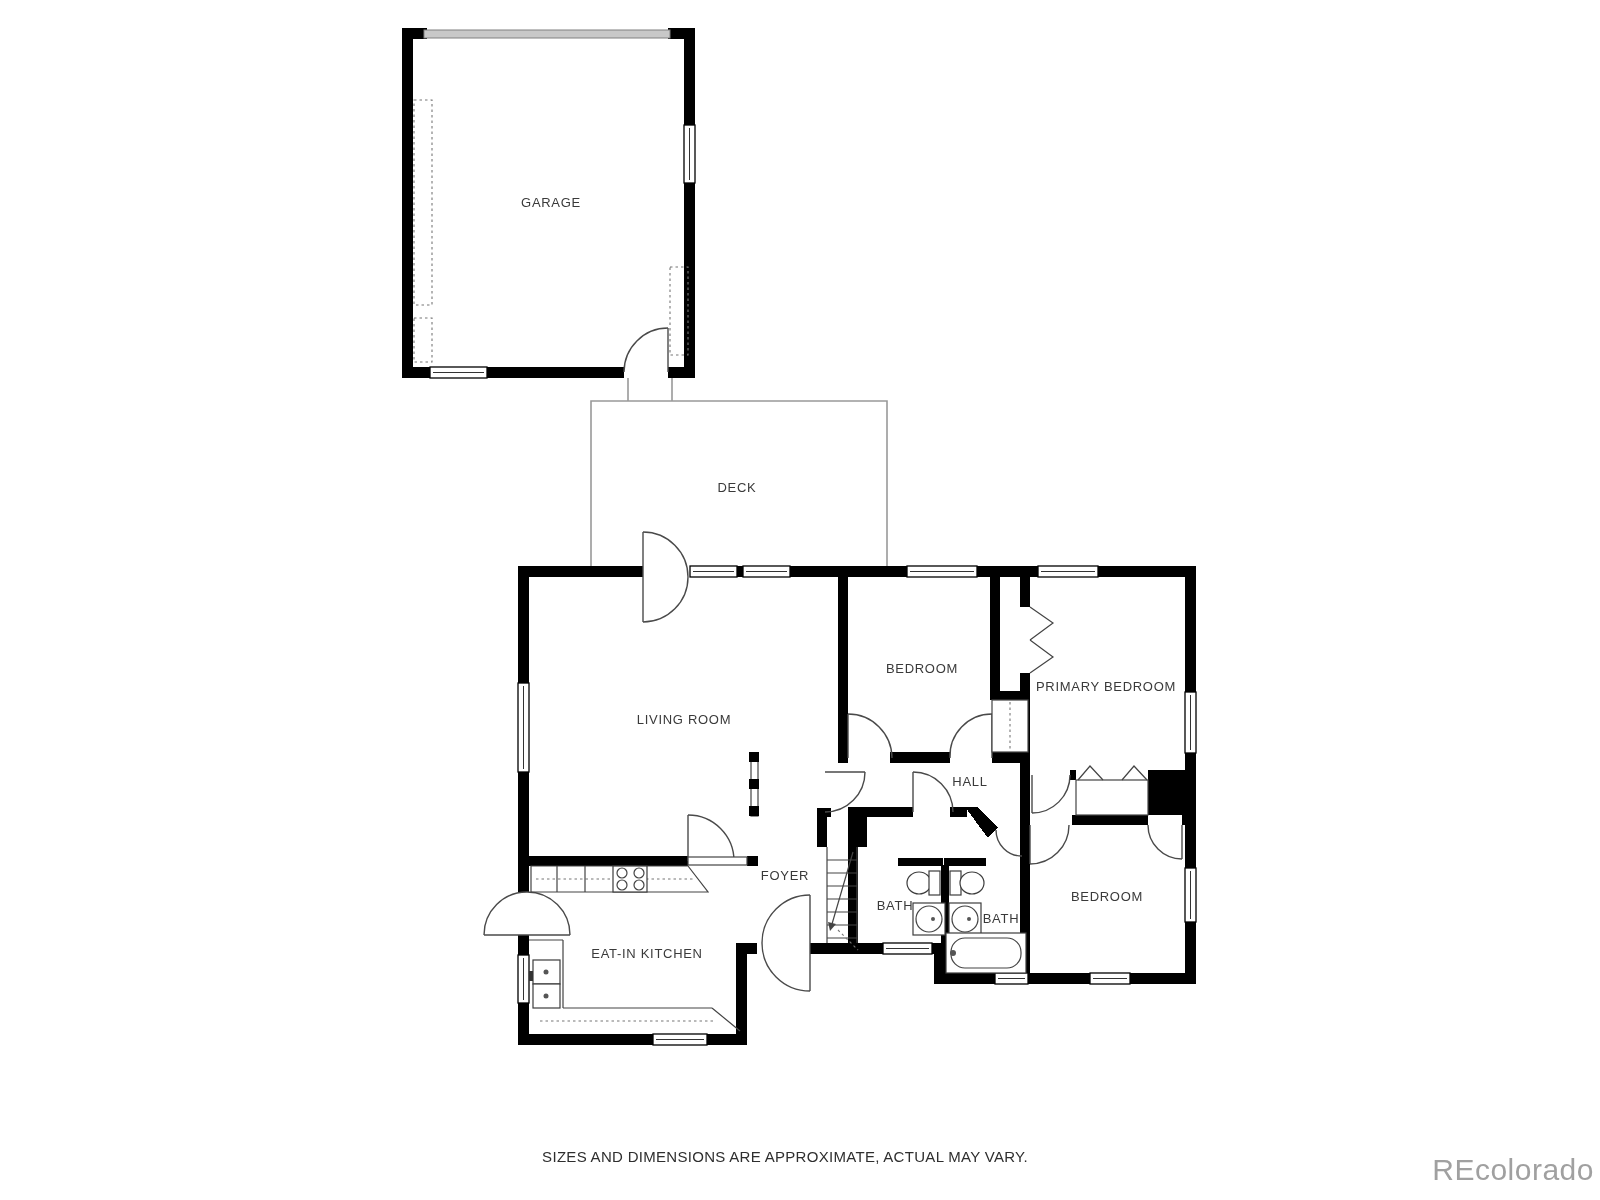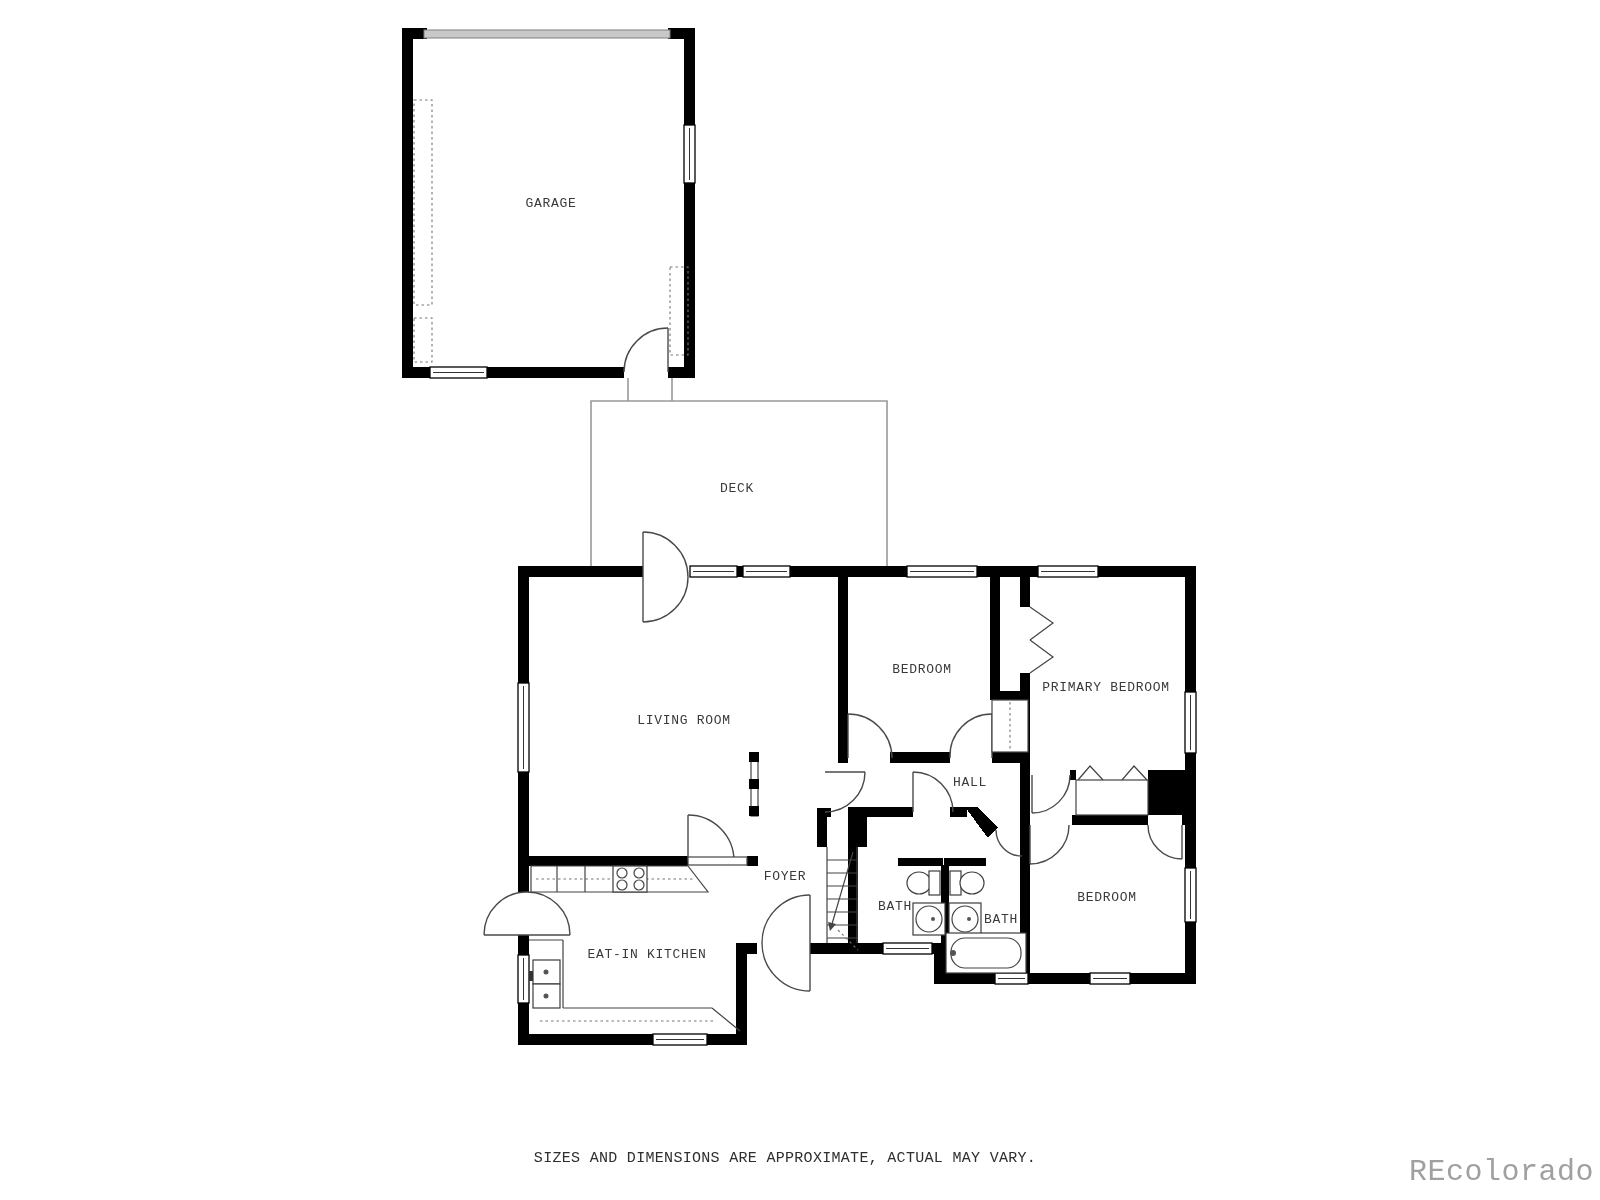--- a/index.html
+++ b/index.html
@@ -1,17 +1,17 @@
 <!DOCTYPE html>
 <html><head>
 <meta charset="utf-8">
 <style>
   html,body{margin:0;padding:0;background:#ffffff;}
   .canvas{position:relative;width:1600px;height:1200px;background:#ffffff;overflow:hidden;
-          font-family:Liberation Mono, monospace;}
+          font-family:Liberation Sans, sans-serif;}
   svg{position:absolute;left:0;top:0;}
   .wall{fill:#000000;stroke:none;}
   .win{fill:#ffffff;stroke:#000000;stroke-width:1.3;}
   .winline{stroke:#333333;stroke-width:1;}
   .door{stroke:#4a4a4a;stroke-width:1.4;fill:none;}
   .thin{stroke:#444444;stroke-width:1.2;fill:none;}
   .thinwhite{fill:#ffffff;stroke:#444444;stroke-width:1.2;}
   .dash{stroke:#777777;stroke-width:1.1;fill:none;stroke-dasharray:2.5 3;}
   .deckline{stroke:#999999;stroke-width:1.6;fill:none;}
   .fixture{stroke:#3d3d3d;stroke-width:1.2;fill:#ffffff;}

